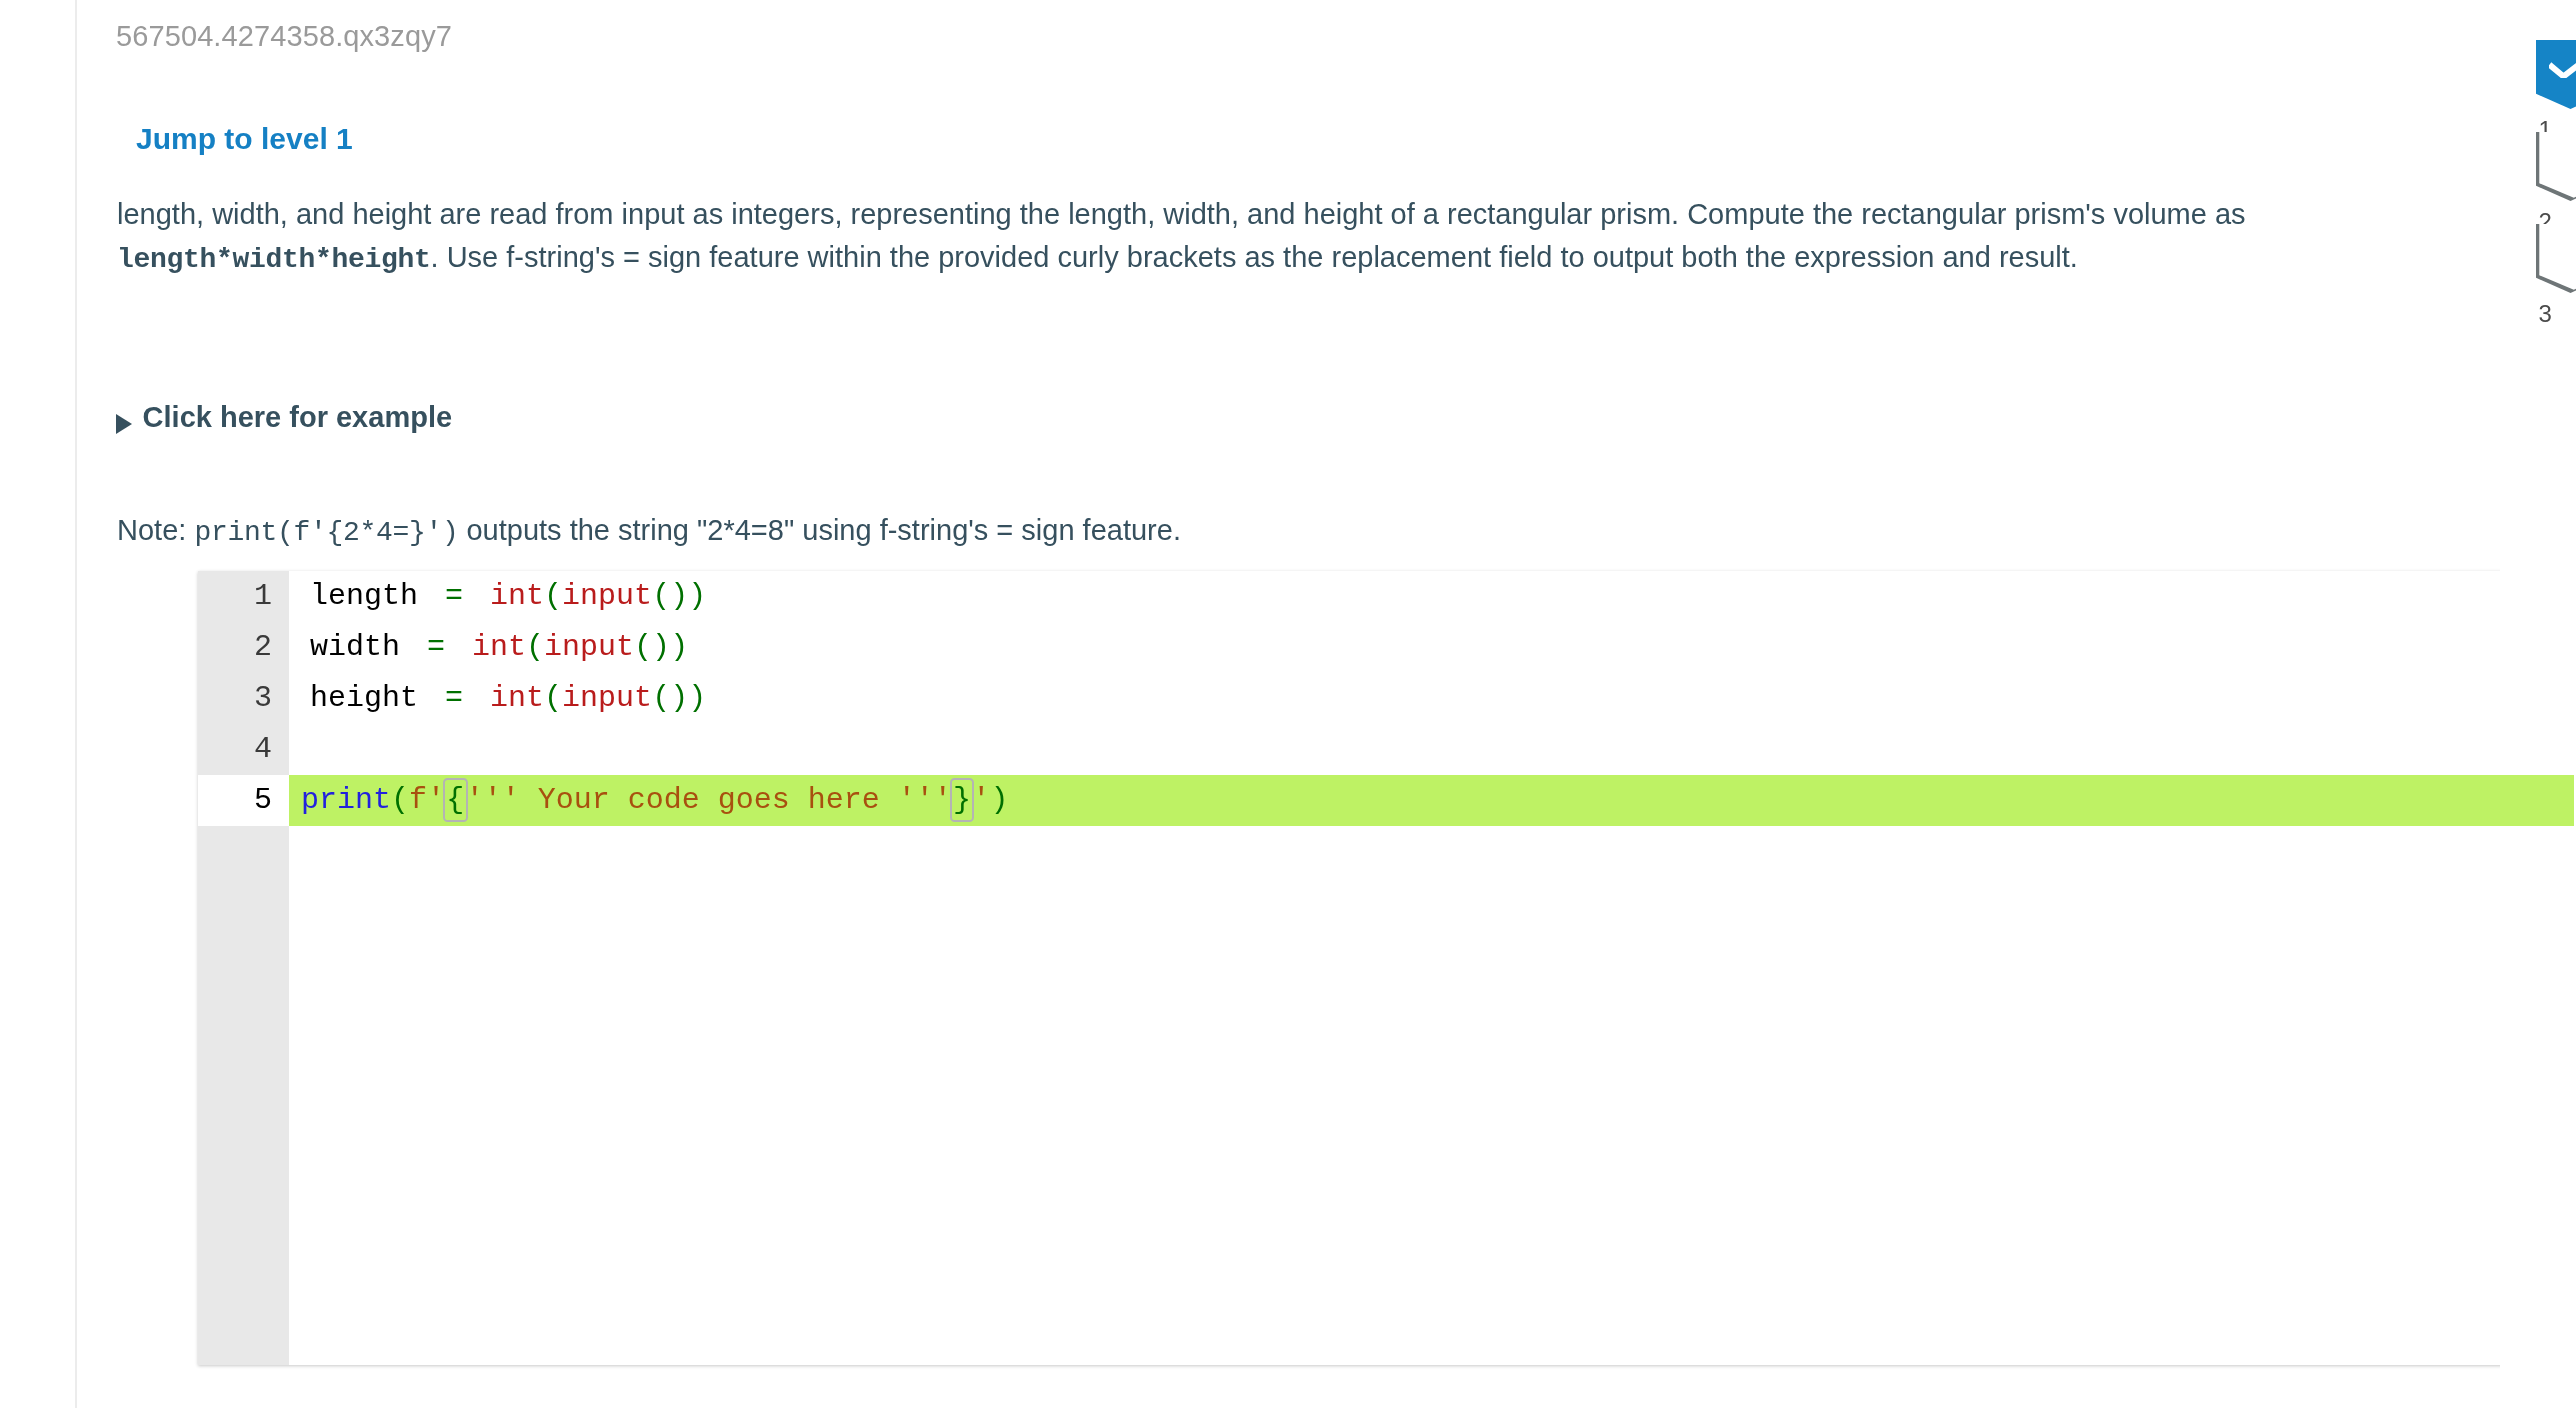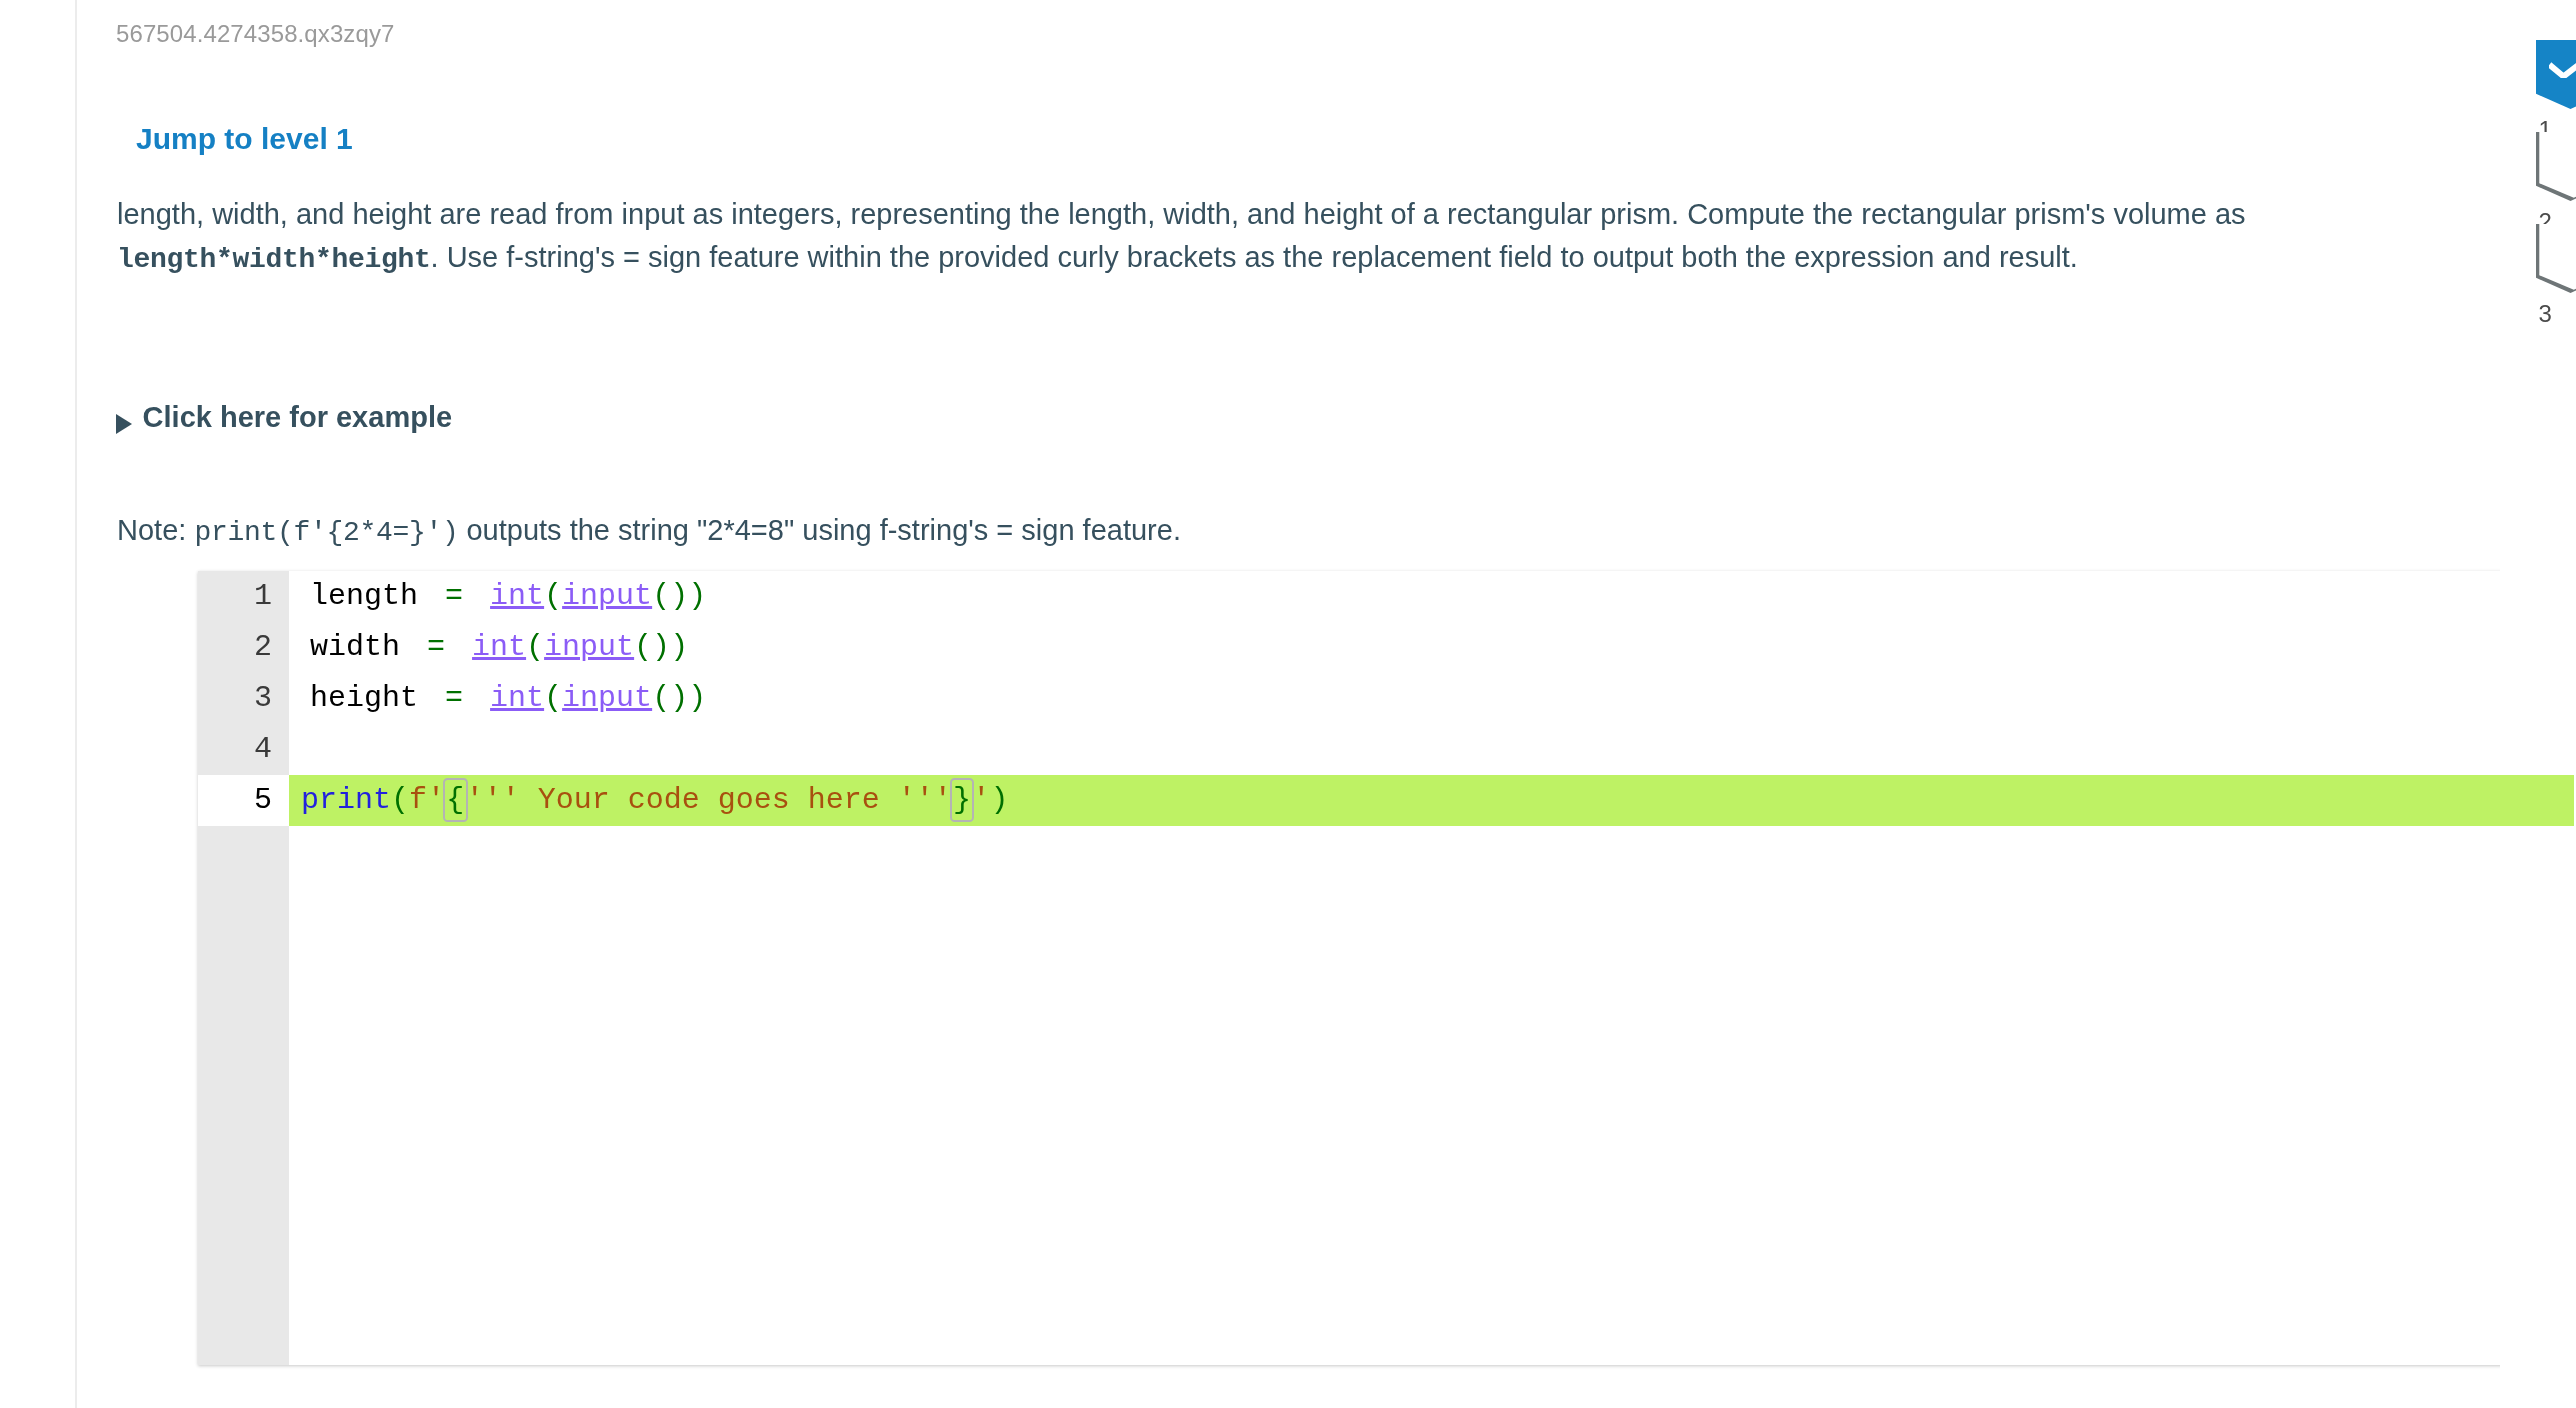--- a/index.html
+++ b/index.html
@@ -32,21 +32,21 @@
     left: 79px; top: 0;
     width: 2422px;
     height: 1409px;
     background: #ffffff;
     padding: 0;
   }
 
   #activity-id {
     position: absolute;
     left: 37px; top: 20px;
-    font-size: 24px;
+    font-size: 29px;
     color: #9a9a9a;
     letter-spacing: 0.1px;
     font-family: "Liberation Sans", sans-serif;
     white-space: nowrap;
   }
 
   #jump-link {
     position: absolute;
     left: 57px; top: 82px;
     font-size: 30px;
@@ -163,21 +163,21 @@
     background: #ffffff;
     color: #000000;
   }
   .code-row.active .codetext {
     background: #bef264;
   }
 
   
   .tok-plain   { color: #000000; margin-left: 9px; }
   .tok-op      { color: #007000; }
-  .tok-fn      { color: #8b5cf6; text-decoration: underline; }
+  .tok-fn      { color: #b91c1c; }
   .tok-paren   { color: #007000; }
   .tok-builtin { color: #2222dd; }
   .tok-str     { color: #a8500f; }
   .tok-brace   { color: #007000; }
   .brk-match {
     display: inline-block;
     border: 2px solid #b4b4b4;
     border-radius: 4.6px;
     padding: 0 1.3px;
     margin: 0 -2px;

